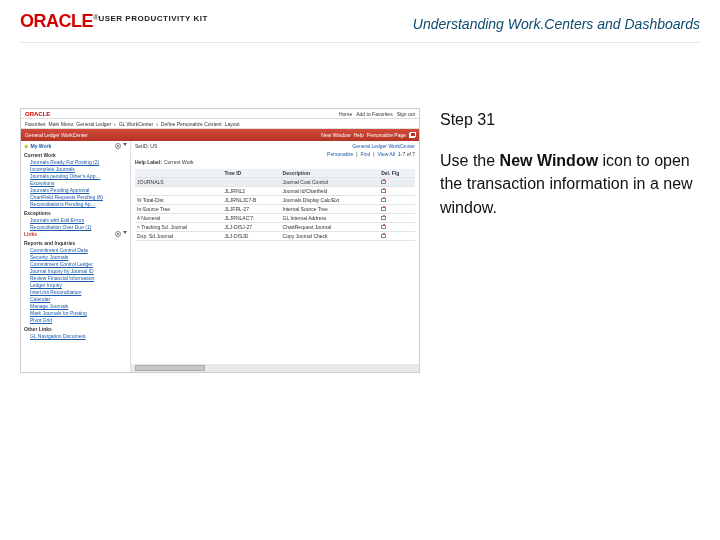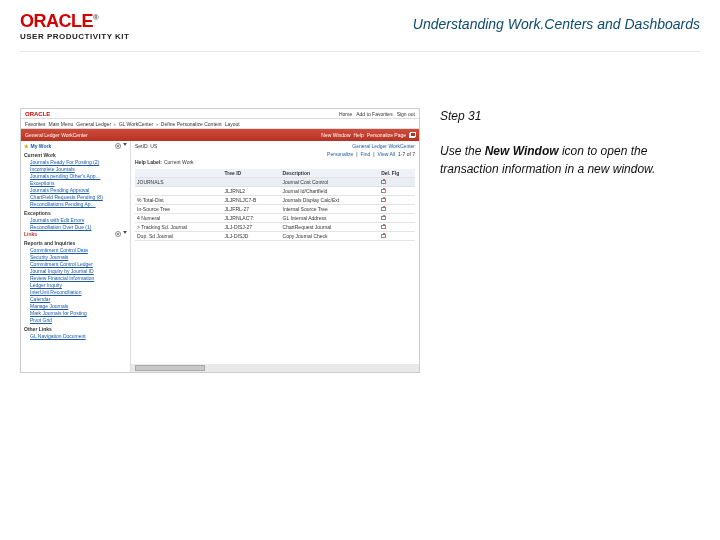--- a/index.html
+++ b/index.html
@@ -1,29 +1,29 @@
 <!DOCTYPE html>
 <html><head>
 <meta charset="utf-8">
 <style>
   * { box-sizing: border-box; margin: 0; padding: 0; }
   html, body { width: 720px; height: 540px; font-family: Arial, Helvetica, sans-serif; background: #fff; color: #000; }
   .page { position: relative; width: 720px; height: 540px; }
 
   
   .header { display: flex; justify-content: space-between; align-items: flex-start; padding: 12px 20px 6px 20px; }
-  .brand { display: flex; flex-direction: column; }
+  .brand { display: flex; flex-direction: row; }
   .oracle-logo { font-family: Arial, sans-serif; font-weight: 700; font-size: 18px; color: #d40000; letter-spacing: -0.5px; line-height: 1; }
   .oracle-logo sup { font-size: 8px; color: #555; vertical-align: super; }
   .upk { font-size: 8px; letter-spacing: 0.5px; color: #222; margin-top: 2px; font-weight: bold; }
   .header-divider { border: none; border-top: 1px solid #e6e6e6; margin: 4px 20px 0 20px; }
   .doc-title { font-size: 14px; color: #0c4a6e; white-space: nowrap; margin-top: 4px; font-style: italic; }
 
   
-  .instruction { position: absolute; top: 108px; right: 20px; width: 260px; font-size: 12px; line-height: 1.45; color: #111; font-style: italic; }
+  .instruction { position: absolute; top: 108px; right: 20px; width: 260px; font-size: 16px; line-height: 1.45; color: #111; }
   .instruction .step { margin-bottom: 18px; }
 
   
   .shot { position: absolute; top: 108px; left: 20px; width: 400px; height: 265px; border: 1px solid #ccc; background: #fff; font-size: 5px; color: #333; overflow: hidden; }
   .shot-topbar { height: 10px; background: #fff; display: flex; align-items: center; justify-content: space-between; padding: 0 4px; border-bottom: 1px solid #ddd; }
   .oracle-mini { color: #d40000; font-weight: 700; font-size: 6px; }
   .topbar-right { display: flex; gap: 4px; }
   .shot-nav { height: 10px; background: #fff; display: flex; gap: 3px; align-items: center; padding: 0 4px; border-bottom: 1px solid #e0e0e0; }
   .nav-item { color: #333; }
   .shot-redbar { height: 12px; background: linear-gradient(#d14b3a,#b43324); color: #fff; display: flex; align-items: center; justify-content: space-between; padding: 0 4px; }

